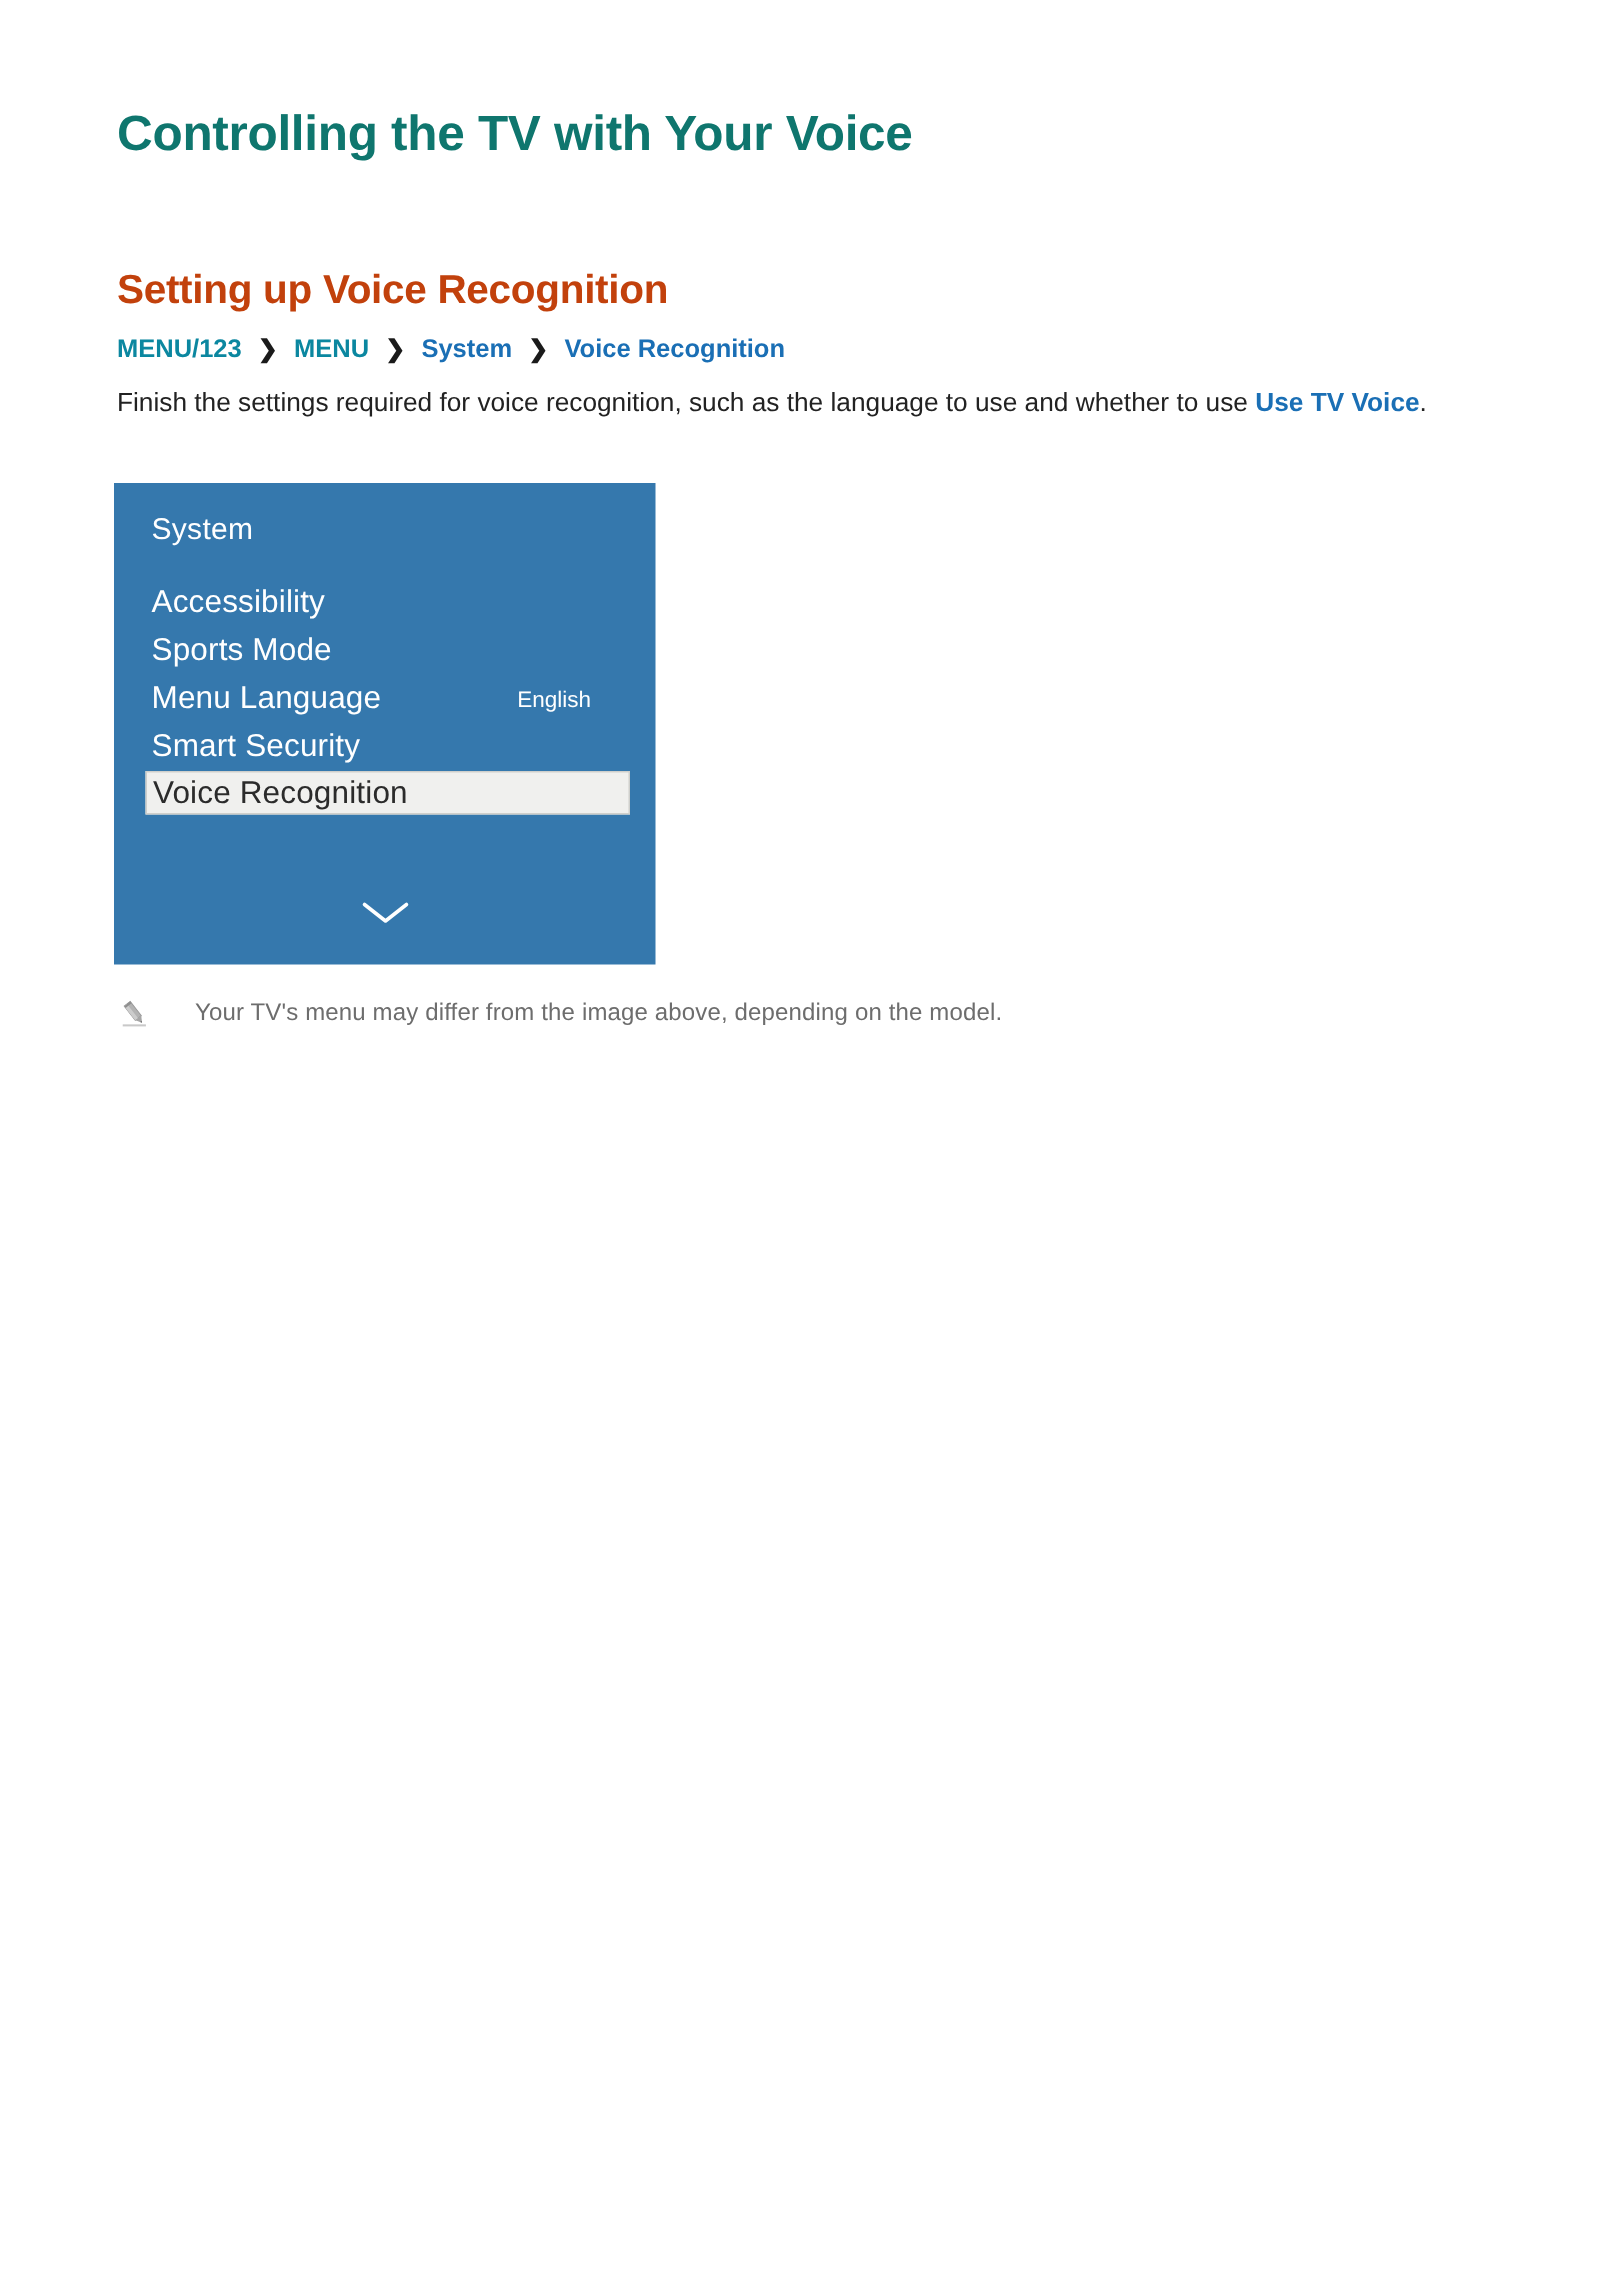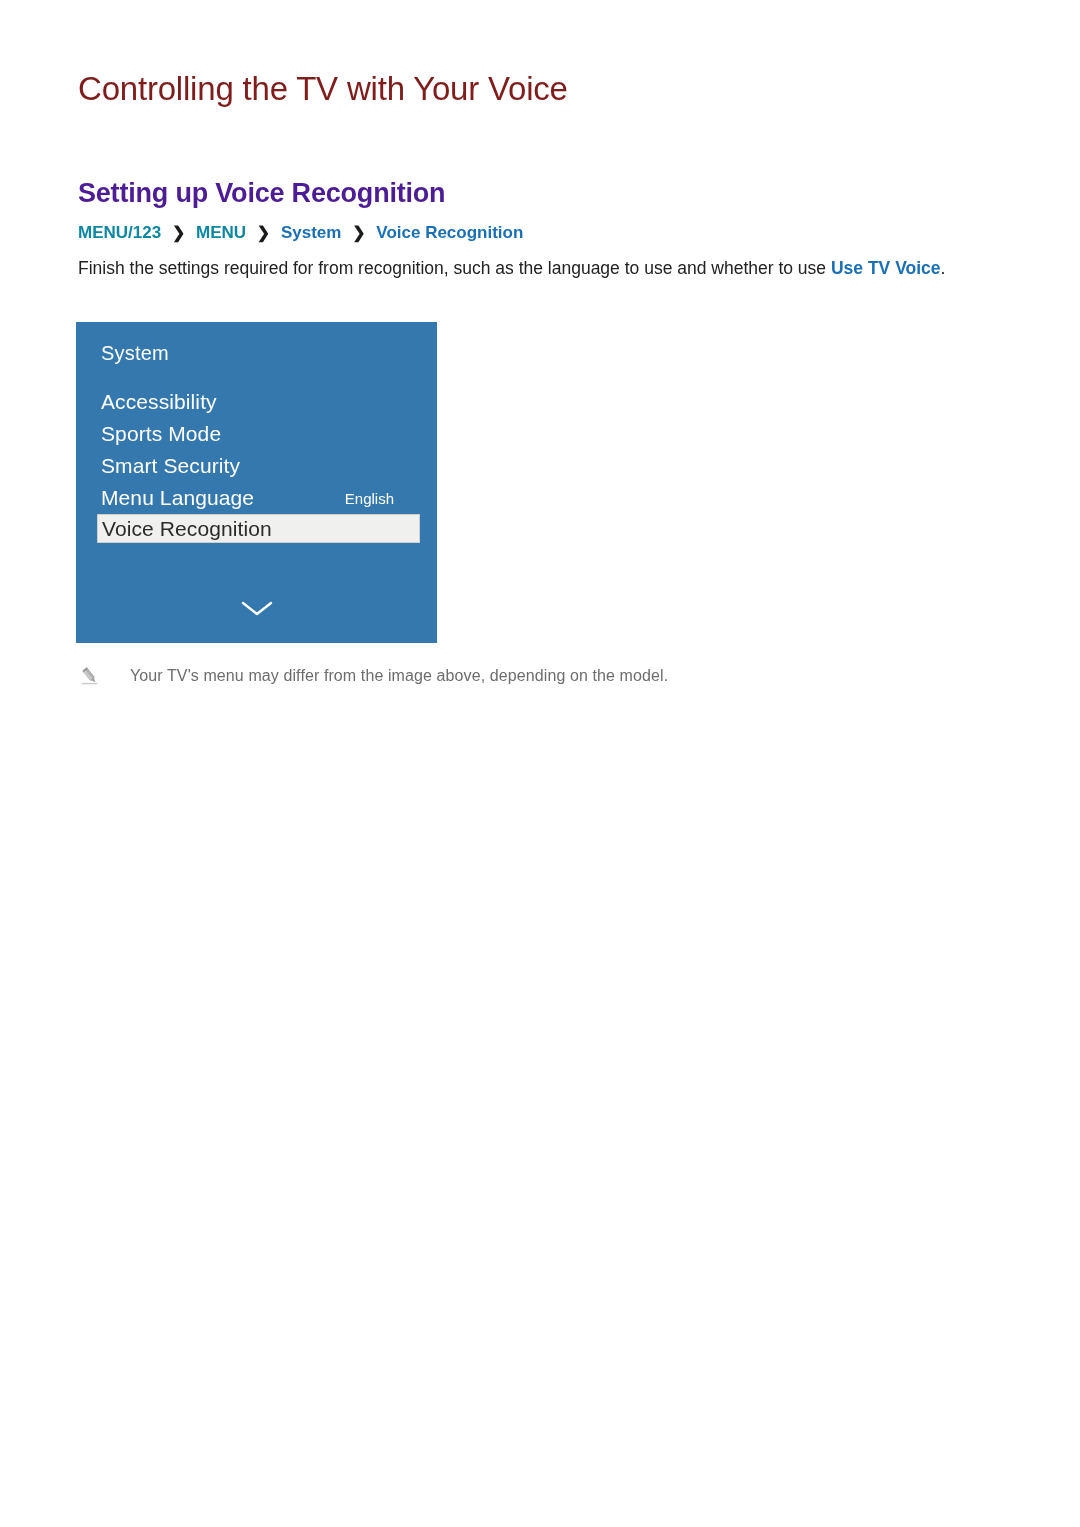--- a/index.html
+++ b/index.html
@@ -24,33 +24,33 @@
     background: #ffffff;
     overflow: hidden;
   }
 
   
   .page-title {
     position: absolute;
     left: 78px;
     top: 70px;
     font-size: 33px;
-    font-weight: normal;
-    color: #7f1d1d;
+    font-weight: bold;
+    color: #0f766e;
     letter-spacing: -0.2px;
     white-space: nowrap;
   }
 
   .section-title {
     position: absolute;
     left: 78px;
     top: 178px;
     font-size: 27px;
     font-weight: bold;
-    color: #4c1d95;
+    color: #c2410c;
     letter-spacing: -0.2px;
     white-space: nowrap;
   }
 
   
   .breadcrumb {
     position: absolute;
     left: 78px;
     top: 222px;
     font-size: 17px;
@@ -192,45 +192,45 @@
     <span class="crumb-teal">MENU/123</span>
     <span class="crumb-sep">❯</span>
     <span class="crumb-teal">MENU</span>
     <span class="crumb-sep">❯</span>
     <span class="crumb-blue">System</span>
     <span class="crumb-sep">❯</span>
     <span class="crumb-blue">Voice Recognition</span>
   </div>
 
   <div class="body-par">
-    <span>Finish the settings required for from recognition, such as the language to use and whether to use </span><span class="link-blue">Use TV Voice</span><span>.</span>
+    <span>Finish the settings required for voice recognition, such as the language to use and whether to use </span><span class="link-blue">Use TV Voice</span><span>.</span>
   </div>
 
   <div class="tv-panel">
 
     <div class="tv-panel-title">System</div>
 
     <div class="menu-list">
 
       <div class="menu-row">
         <span class="label">Accessibility</span>
       </div>
 
 
       <div class="menu-row">
         <span class="label">Sports Mode</span>
-      </div>
-
-      <div class="menu-row">
-        <span class="label">Smart Security</span>
       </div>
 
       <div class="menu-row">
         <span class="label">Menu Language</span>
         <span class="value">English</span>
+      </div>
+
+      <div class="menu-row">
+        <span class="label">Smart Security</span>
       </div>
 
 
       <div class="menu-row selected">
         <span class="label">Voice Recognition</span>
       </div>
 
     </div>
 
     <div class="chevron-down-wrap">

